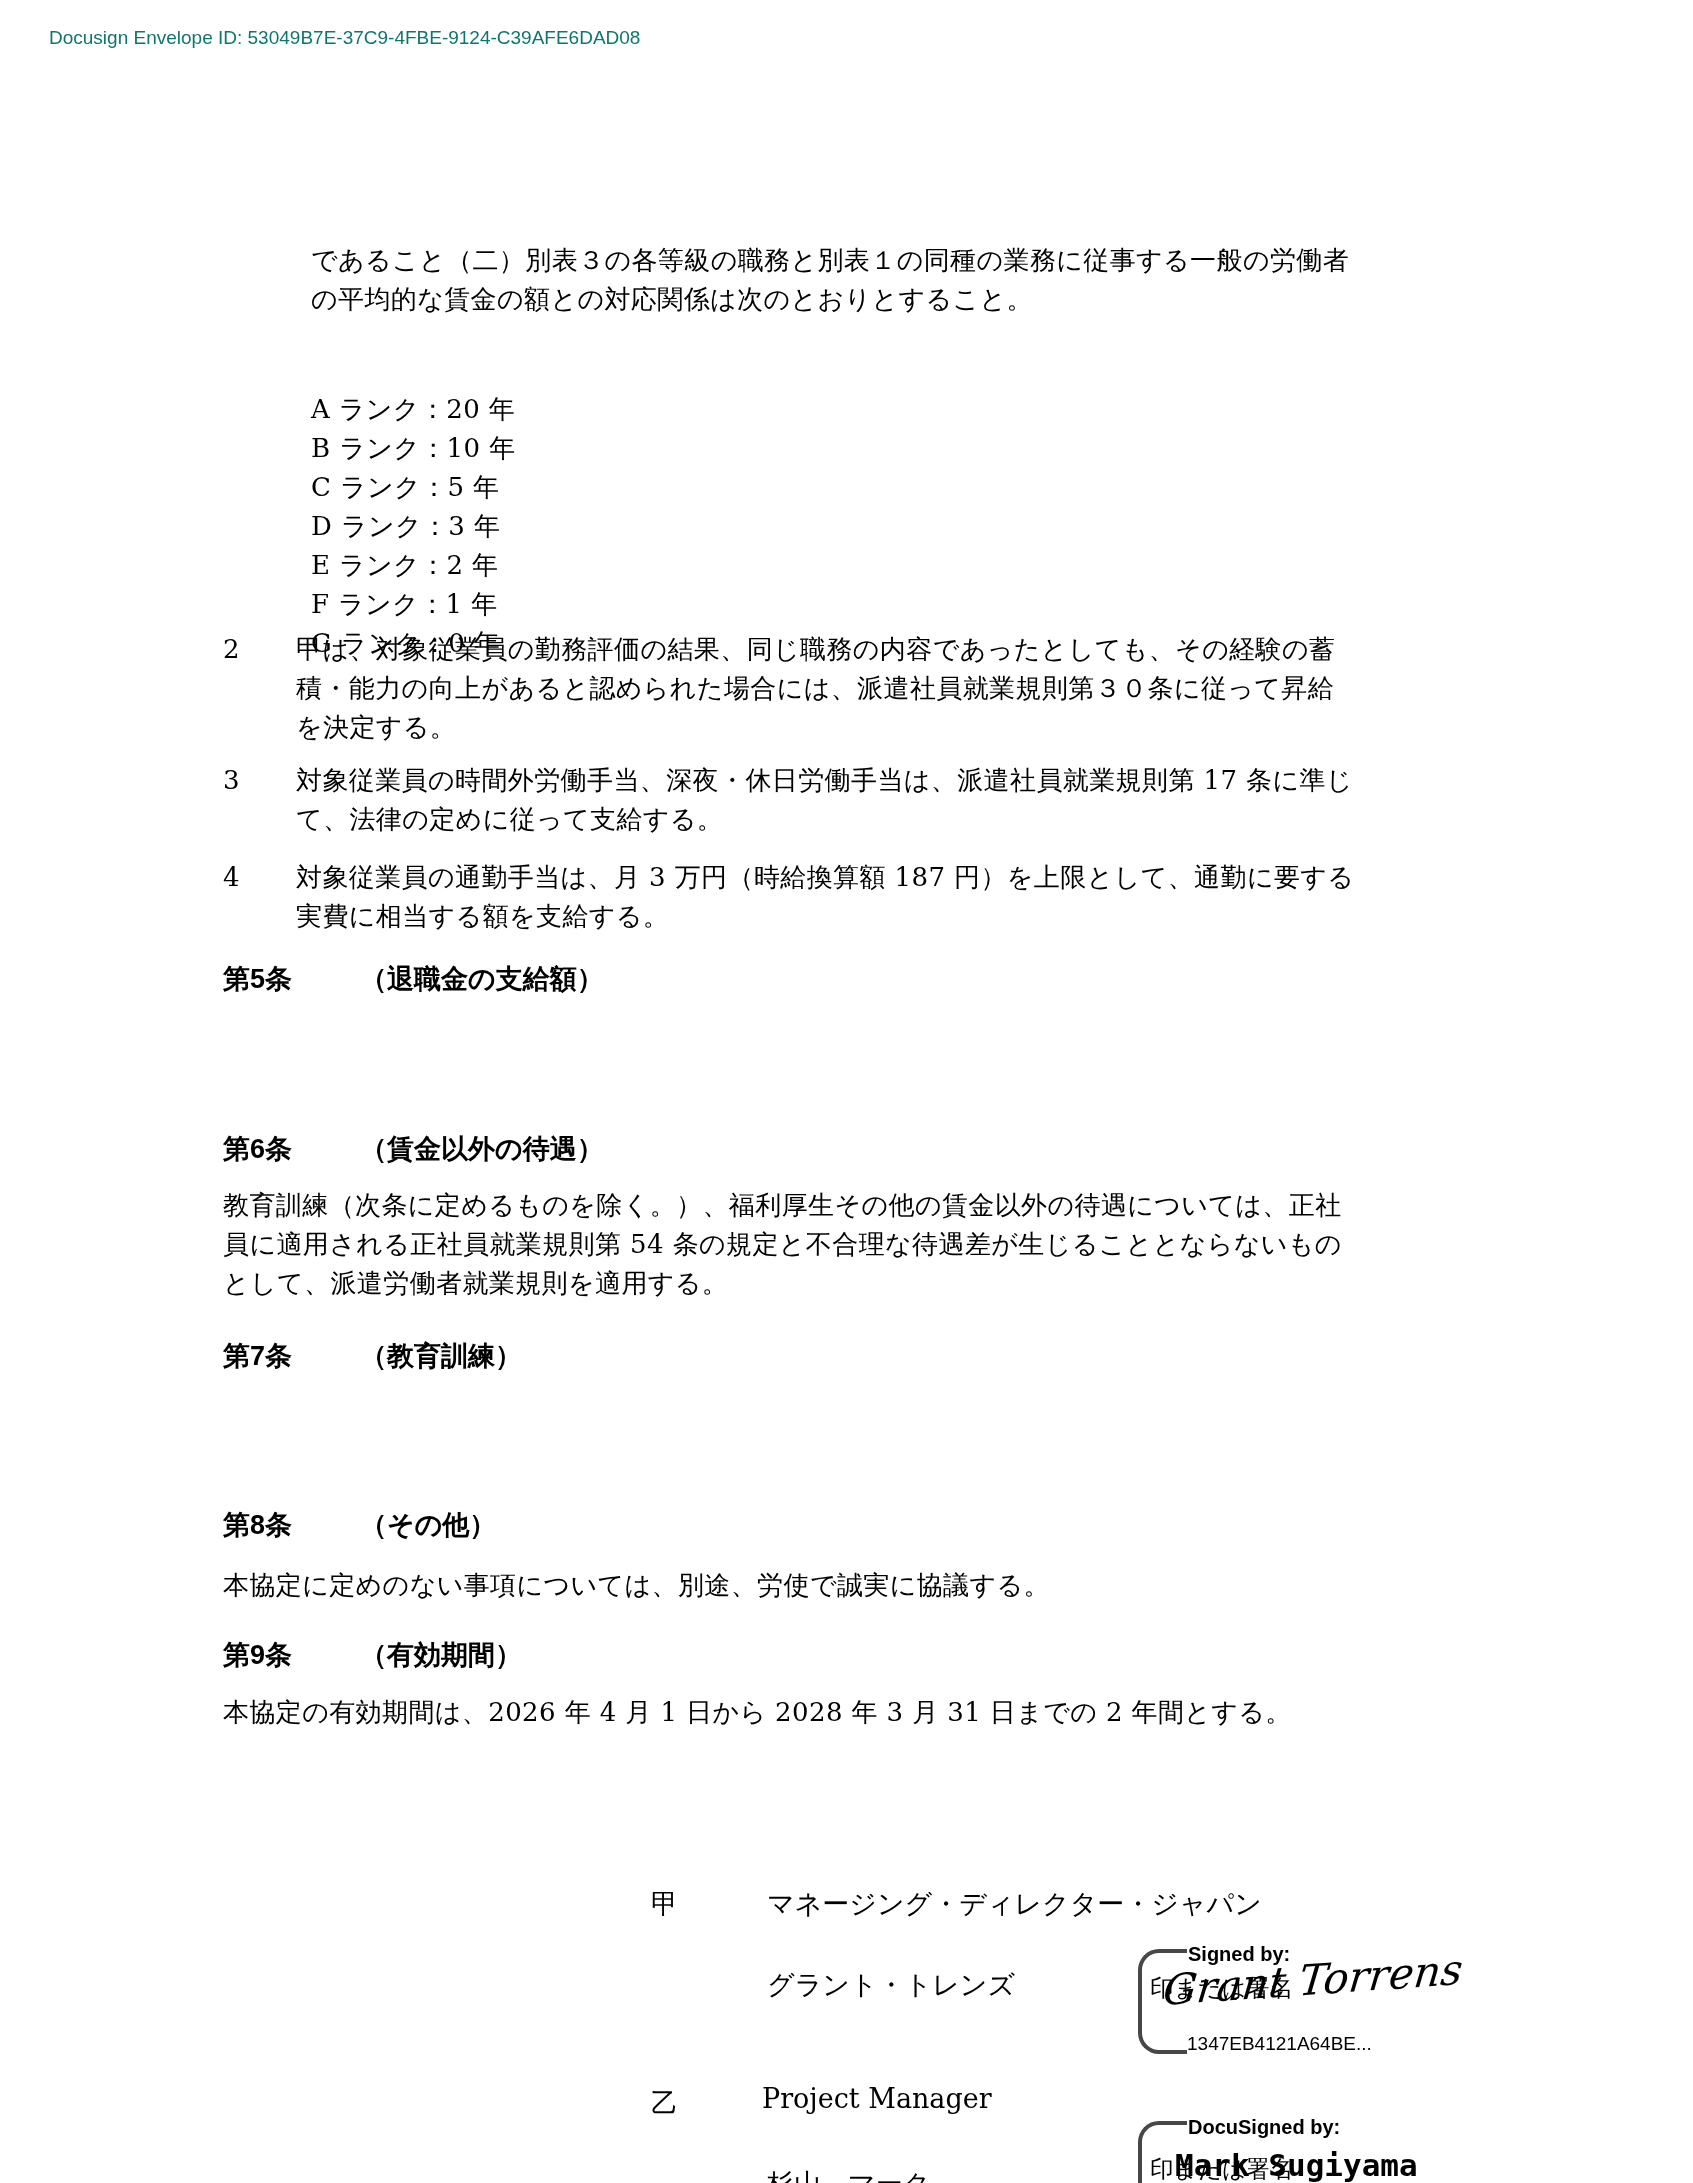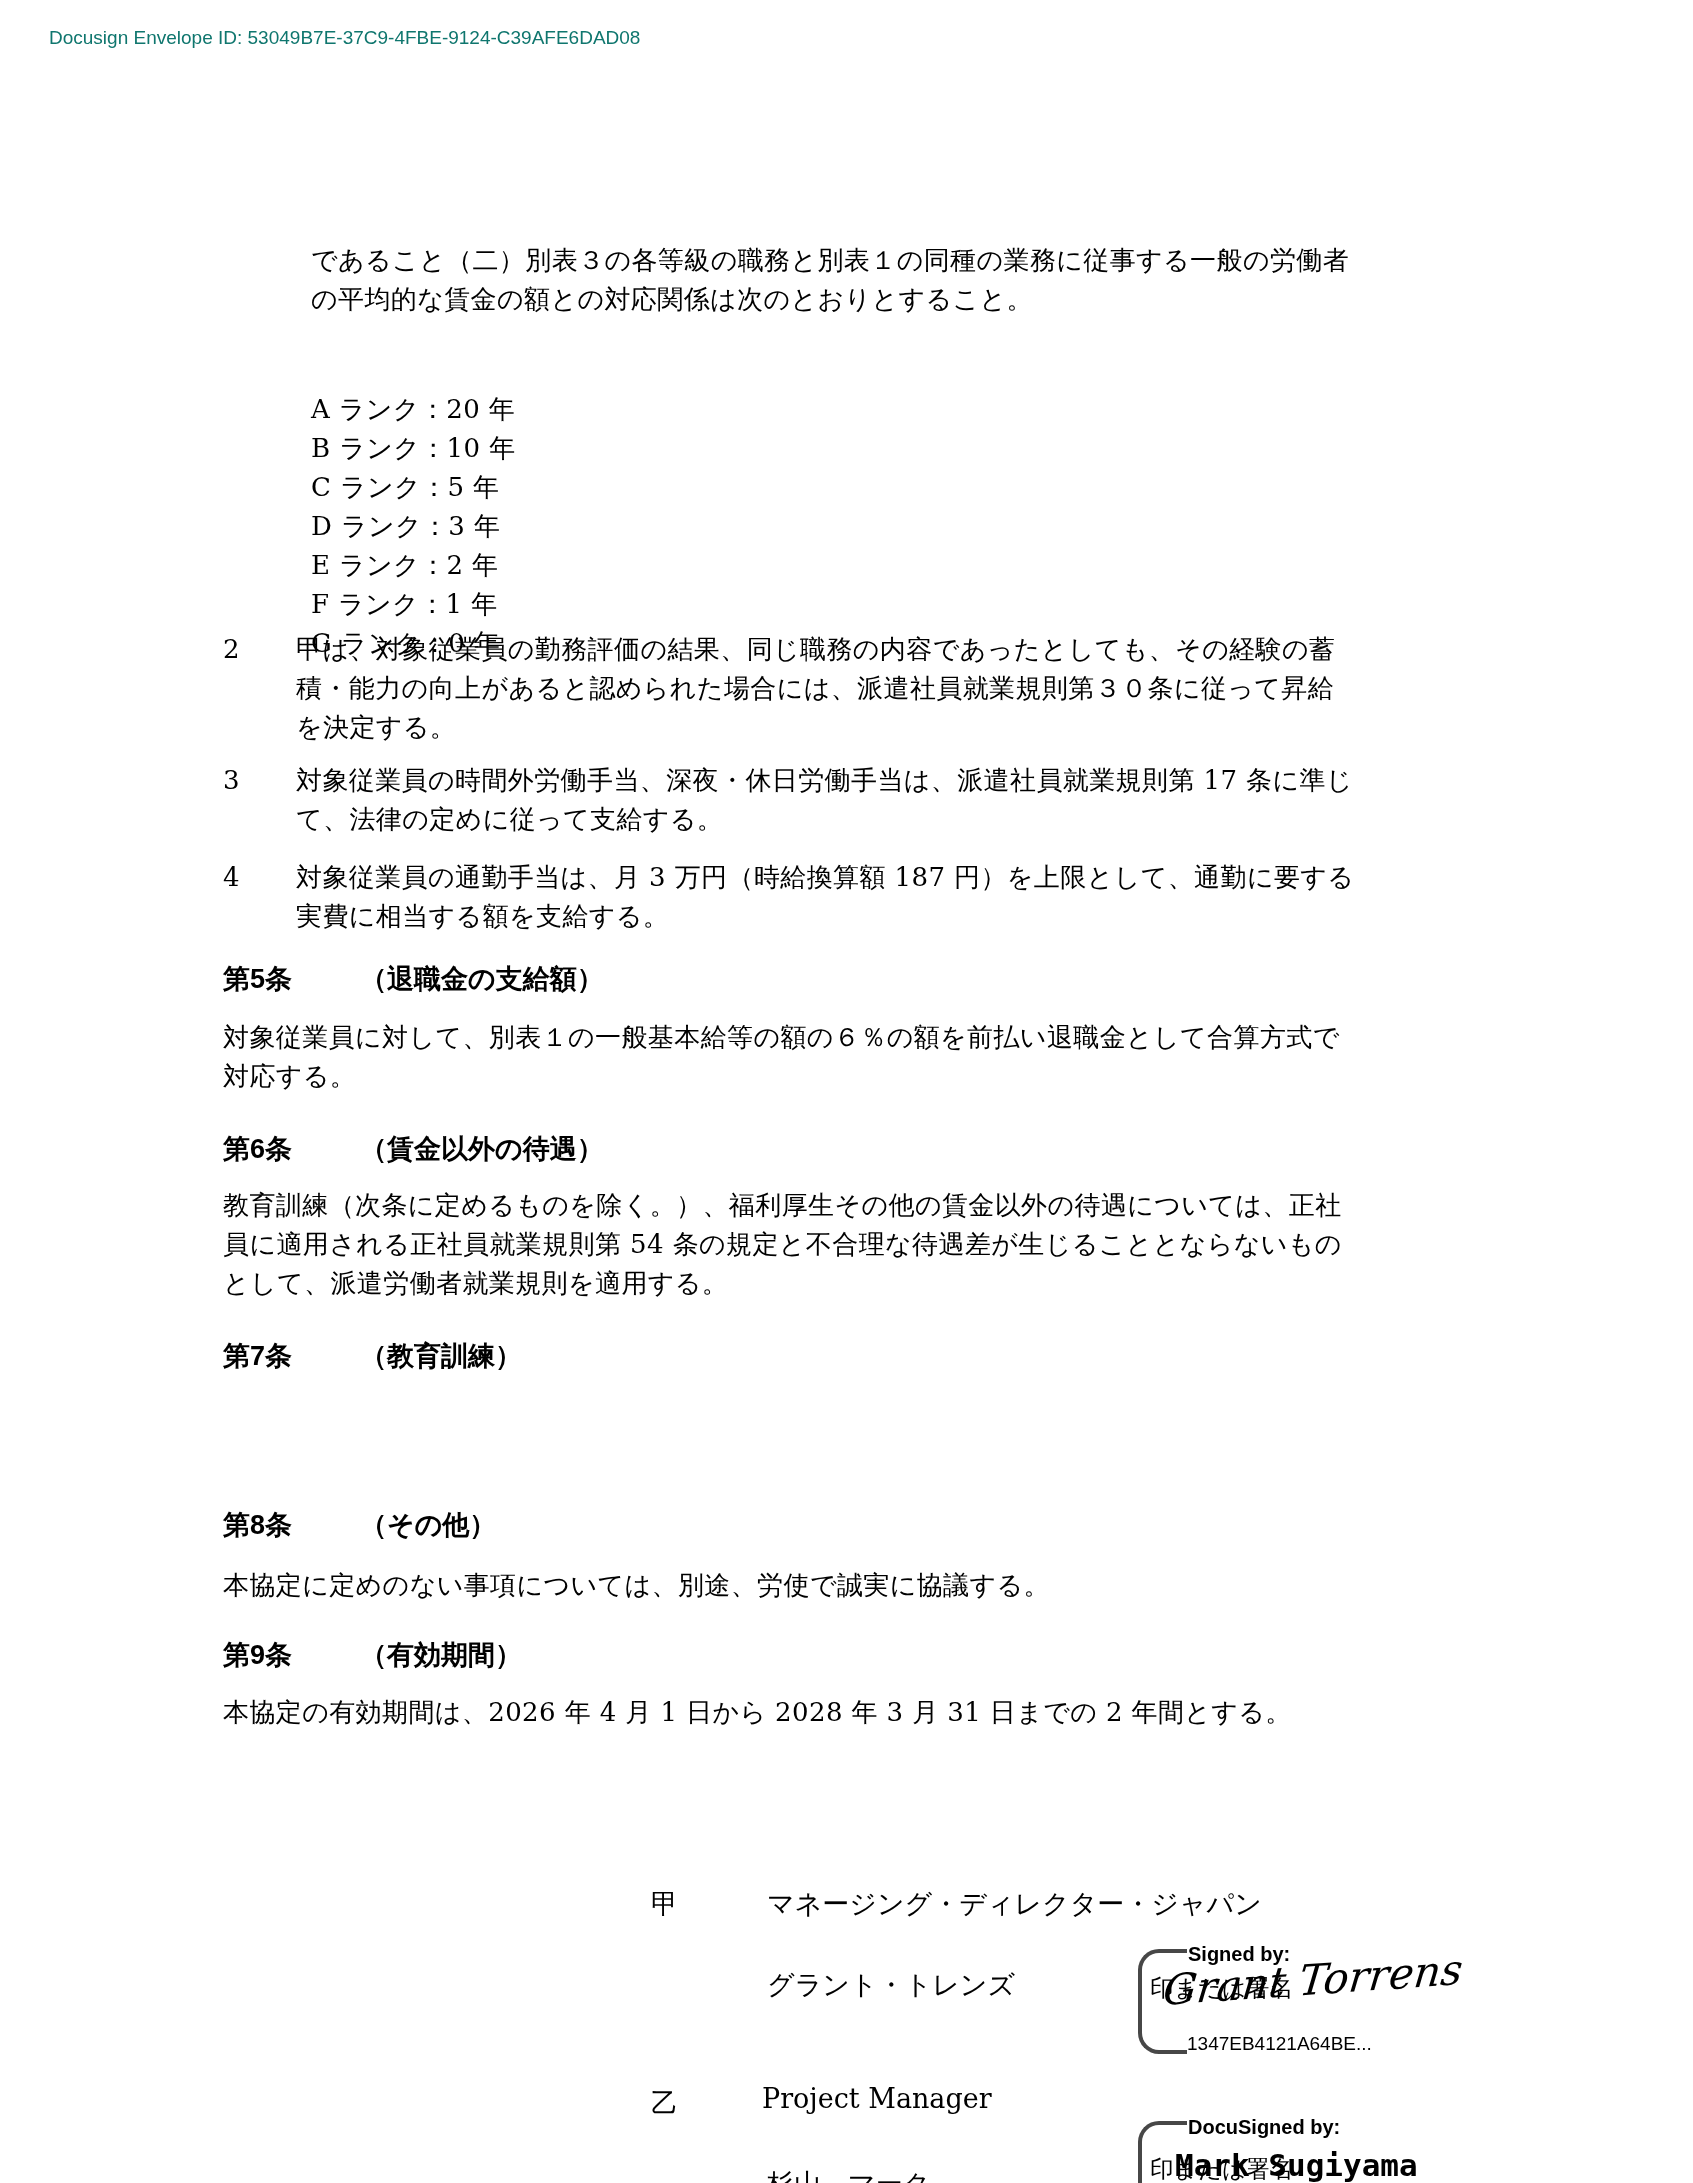--- a/index.html
+++ b/index.html
@@ -143,22 +143,20 @@
   <div class="block jp-text item-text text3">対象従業員の時間外労働手当、深夜・休日労働手当は、派遣社員就業規則第 17 条に準じ
 て、法律の定めに従って支給する。</div>
 
   <div class="block jp-text item-num num4">4</div>
   <div class="block jp-text item-text text4">対象従業員の通勤手当は、月 3 万円（時給換算額 187 円）を上限として、通勤に要する
 実費に相当する額を支給する。</div>
 
   <div class="art-head h5">
     <span class="art-num">第5条</span><span class="art-title">（退職金の支給額）</span>
   </div>
-  <div class="art-body jp-text b5">対象従業員に対して、別表１の一般基本給等の額の６％の額を前払い退職金として合算方式で
-対応する。</div>
 
   <div class="art-head h6">
     <span class="art-num">第6条</span><span class="art-title">（賃金以外の待遇）</span>
   </div>
   <div class="art-body jp-text b6">教育訓練（次条に定めるものを除く。）、福利厚生その他の賃金以外の待遇については、正社
 員に適用される正社員就業規則第 54 条の規定と不合理な待遇差が生じることとならないもの
 として、派遣労働者就業規則を適用する。</div>
 
   <div class="art-head h7">
     <span class="art-num">第7条</span><span class="art-title">（教育訓練）</span>

